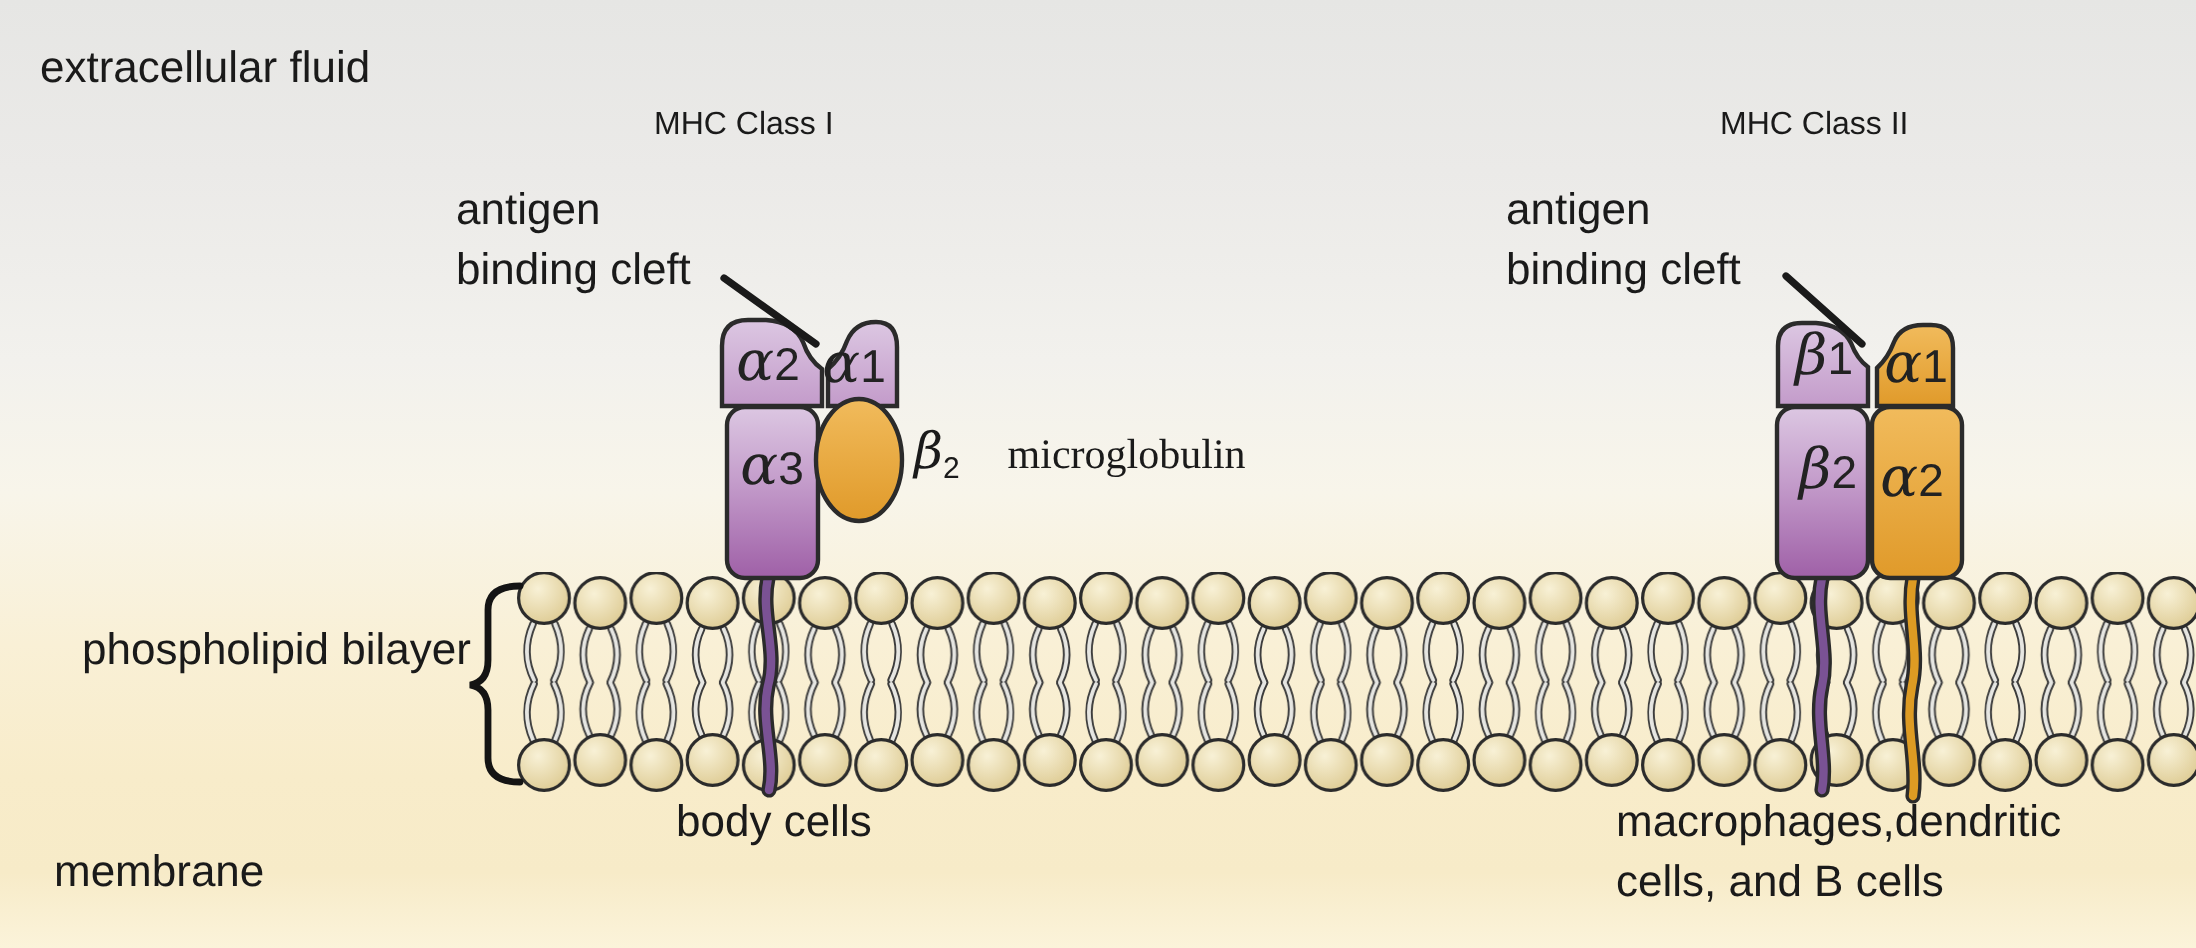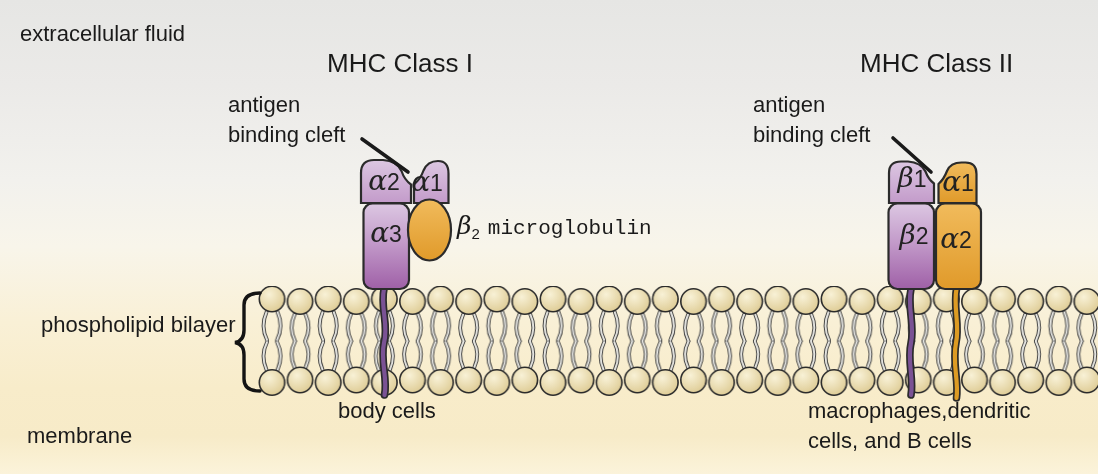--- a/index.html
+++ b/index.html
@@ -8,31 +8,31 @@
     width:1098px;height:474px;
     overflow:hidden;
     font-family:"Liberation Sans",sans-serif;
     color:#1a1a1a;
     background:linear-gradient(180deg,
       #e6e6e4 0%, #ebeae8 18%, #f2f1ed 38%, #f8f5ea 52%,
       #f9f0d6 68%, #f8ecca 82%, #f7ebc8 92%, #fbf3da 100%);
   }
   svg.scene{position:absolute;left:0;top:0;}
   .lbl{position:absolute;font-size:22px;line-height:30px;white-space:nowrap;}
-  .title{font-size:26px;}
+  .title{font-size:16px;}
   .sub-lbl{
     position:absolute;display:flex;align-items:baseline;justify-content:center;
     color:#222;
   }
   .greek{font-family:"DejaVu Serif",serif;font-style:italic;font-size:28px;line-height:1;}
   .gnum{font-family:"Liberation Sans",sans-serif;font-size:23px;line-height:1;}
   .mg-lbl{position:absolute;display:flex;align-items:baseline;}
   .mg-greek{font-family:"DejaVu Serif",serif;font-style:italic;font-size:25px;line-height:1;}
   .mg-sub{font-family:"Liberation Sans",sans-serif;font-size:15px;line-height:1;transform:translateY(5px);}
-  .mg-name{font-family:Liberation Mono, monospace;font-size:21px;line-height:1;margin-left:8px;}
+  .mg-name{font-family:Liberation Serif, serif;font-size:21px;line-height:1;margin-left:24px;}
 </style>
 </head>
 <body>
 
 <div class="canvas">
 
   <svg class="scene" width="1098" height="474" viewBox="0 0 1098 474">
     <defs>
       <radialGradient id="gHead" cx="0.38" cy="0.32" r="0.75">
         <stop offset="0" stop-color="#f8f1d6"></stop>

